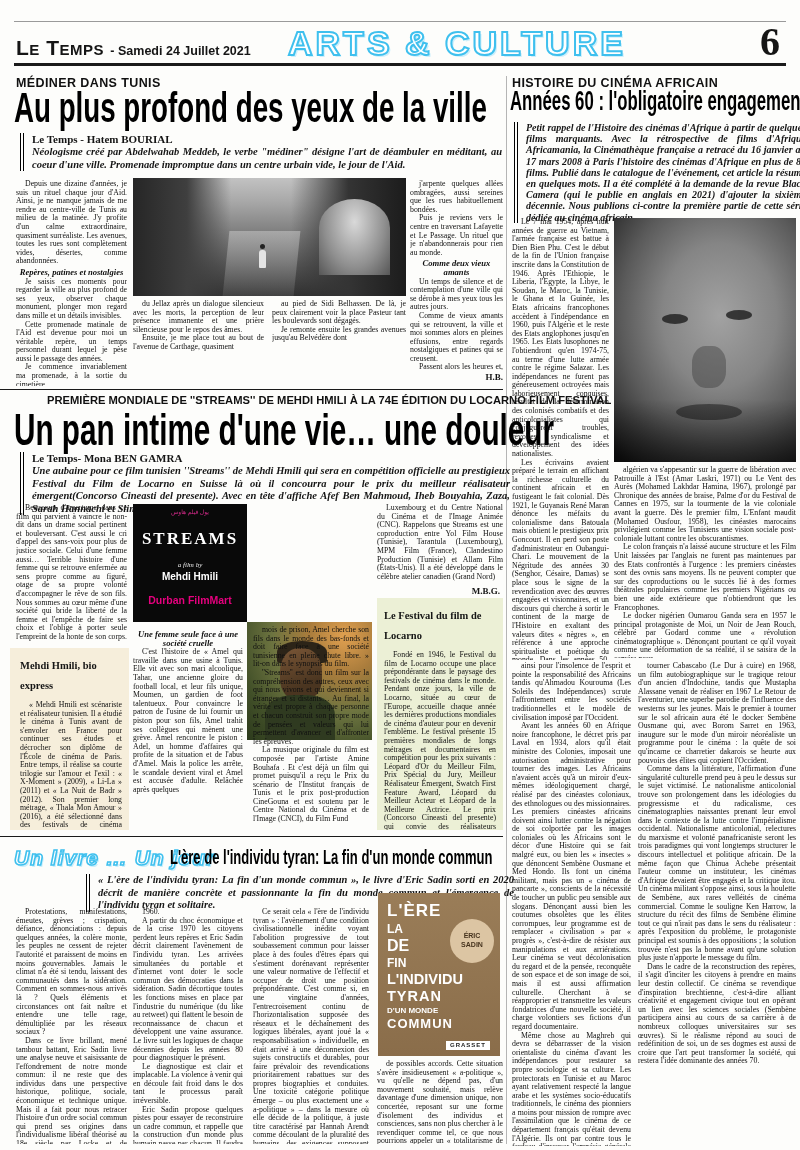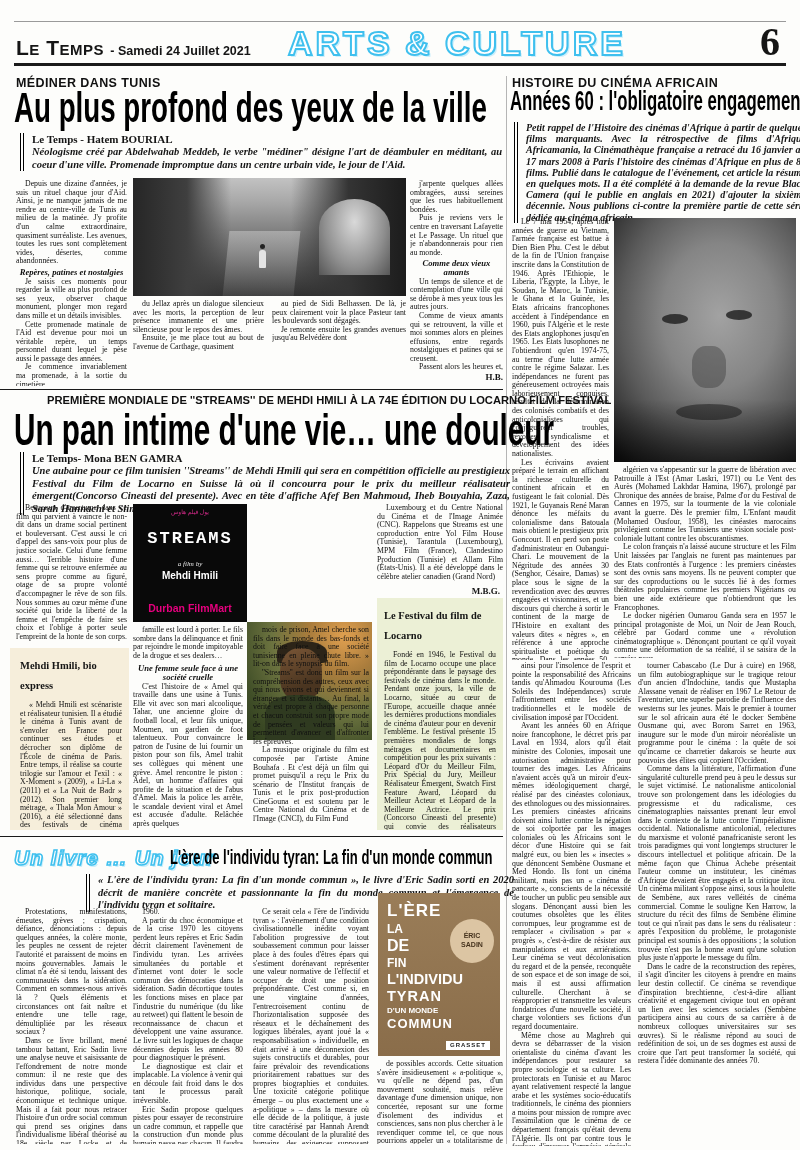--- a/index.html
+++ b/index.html
@@ -54,21 +54,21 @@
   .pm-path{left:34%;bottom:0;width:26%;height:55%;background:linear-gradient(180deg,rgba(200,200,200,.55),rgba(120,120,120,.25));transform:skewX(-6deg);}
   .pm-fig{left:46%;bottom:24%;width:7px;height:18px;border-radius:3px 3px 1px 1px;background:#e4e4e4;}
   .pm-fig-head{left:46.6%;bottom:40%;width:5px;height:5px;border-radius:50%;background:#222;}
 
   .photo-face{background:radial-gradient(150px 190px at 58% 40%,#a2a2a2 0%,#858585 38%,#5a5a5a 66%,#2a2a2a 92%,#171717 100%);}
   .pf-eye{width:26px;height:10px;border-radius:50%;background:#1d1d1d;opacity:.8;}
   .pf-shadow{left:0;bottom:0;width:100%;height:26%;background:linear-gradient(180deg,rgba(0,0,0,0),rgba(0,0,0,.55));}
 
   .poster{background:#090909;color:#fff;text-align:center;overflow:hidden;position:relative;}
   .poster .ar{color:#d52a8a;font-size:6px;margin-top:4px;}
-  .poster .ttl{font-family:Liberation Mono, monospace;font-weight:bold;font-size:17px;letter-spacing:2px;margin-top:26px;text-align:center;}
+  .poster .ttl{font-family:Liberation Serif, serif;font-weight:bold;font-size:17px;letter-spacing:2px;margin-top:26px;text-align:center;}
   .poster .afb{font-style:italic;font-size:7px;margin-top:12px;color:#e8e8e8;}
   .poster .dir{font-family:"Liberation Sans",sans-serif;font-weight:bold;font-size:10px;margin-top:2px;}
   .poster .mkt{font-family:"Liberation Sans",sans-serif;font-weight:bold;font-size:10.5px;color:#e6007e;margin-top:22px;}
   .still{background:radial-gradient(at 78% 12%,#e0a050 0%,#a97c3c 26%,#6d7440 52%,#414f28 78%,#2c3a1c 100%);position:relative;overflow:hidden;}
   .st-head{position:absolute;left:26%;top:22%;width:42px;height:52px;border-radius:45% 45% 40% 40%;background:linear-gradient(160deg,#7a5636,#4a3категория520 70%);background:linear-gradient(160deg,#7a5636,#4a3520 70%);}
   .st-cap{position:absolute;left:24%;top:16%;width:50px;height:22px;border-radius:50% 50% 10% 10%;background:#2c2418;}
   .st-body{position:absolute;left:14%;top:62%;width:70px;height:50px;border-radius:40% 40% 0 0;background:#33402244;background:#2f3a20;}
 
   .cover{background:#93775400;background:linear-gradient(180deg,#9a7d58,#8a6d4a);color:#fff;
          font-family:"Liberation Sans",sans-serif;font-weight:bold;padding:8px 0 11px 9px;box-sizing:border-box;position:relative;overflow:hidden;}
@@ -181,33 +181,30 @@
         <p>« Mehdi Hmili est scénariste et réalisateur tunisien. Il a étudié le cinéma à Tunis avant de s'envoler en France pour continuer ses études et décrocher son diplôme de l'École de cinéma de Paris. Entre temps, il réalise sa courte trilogie sur l'amour et l'exil : « X-Moment » (2009), « Li-La » (2011) et « La Nuit de Badr » (2012). Son premier long métrage, « Thala Mon Amour » (2016), a été sélectionné dans des festivals de cinéma internationaux comme le Torino Film Festival, les Journées Cinématographiques de Carthage et a remporté plusieurs prix. Sa dernière production « Fouledh » a été sélectionnée à La Fabrique Cinéma au 72e Festival de Cannes. »</p>
       </div>
   </div>
 
   <div class="abs" style="left:133px;top:504px;width:239px;height:118px;">
     <div class="poster abs" style="left:0;top:0;width:114px;height:118px;">
       <div class="ar">يول فيلم هاوس</div>
       <div class="ttl" style="margin-top:14px;">STREAMS</div>
       <div class="afb">a film by</div>
       <div class="dir">Mehdi Hmili</div>
-      <div class="mkt" style="margin-top:21px;">Durban FilmMart</div>
+      <div class="mkt" style="margin-top:12px;">Durban FilmMart</div>
     </div>
     <div class="still abs" style="left:114px;top:0;width:125px;height:118px;">
       <div class="st-cap"></div>
       <div class="st-head"></div>
       <div class="st-body"></div>
     </div>
   </div>
 
   <div class="abs bcol" style="left:133px;top:626px;width:110px;height:204px;">
-    <div>
-        <p>famille est lourd à porter. Le fils sombre dans la délinquance et finit par rejoindre le monde impitoyable de la drogue et ses dealers…</p>
-      </div>
     <div class="subhead" style="margin-top:4px;">Une femme seule face à une société cruelle</div>
     <div>
         <p>C'est l'histoire de « Amel qui travaille dans une usine à Tunis. Elle vit avec son mari alcoolique, Tahar, une ancienne gloire du football local, et leur fils unique, Moumen, un gardien de foot talentueux. Pour convaincre le patron de l'usine de lui fournir un piston pour son fils, Amel trahit ses collègues qui mènent une grève. Amel rencontre le piston : Adel, un homme d'affaires qui profite de la situation et de l'abus d'Amel. Mais la police les arrête, le scandale devient viral et Amel est accusée d'adulte. Relâchée après quelques</p>
       </div>
   </div>
 
   <div class="abs bcol" style="left:253px;top:626px;width:116px;height:204px;">
       <p>mois de prison, Amel cherche son fils dans le monde des bas-fonds et doit faire face à une société tunisienne en pleine chute libre. » lit-on dans le synopsis du film.</p>
       <p>''Streams'' est donc  un film sur la compréhension des autres, ceux avec qui nous vivons et qui deviennent si étranger et si distants… Au final, la vérité est propre à chaque personne et chacun construit son propre mode de pensées et valeurs qui lui permettent d'avancer et d'affronter les épreuves.</p>
       <p>La musique originale du film est composée par l'artiste Amine Bouhafa . Et c'est  déjà un film qui promet puisqu'il a reçu le Prix  du scénario de l'Institut français de Tunis et le prix post-production CineGouna et est soutenu par le Centre National du Cinéma et de l'Image (CNCI), du Film Fund</p>

